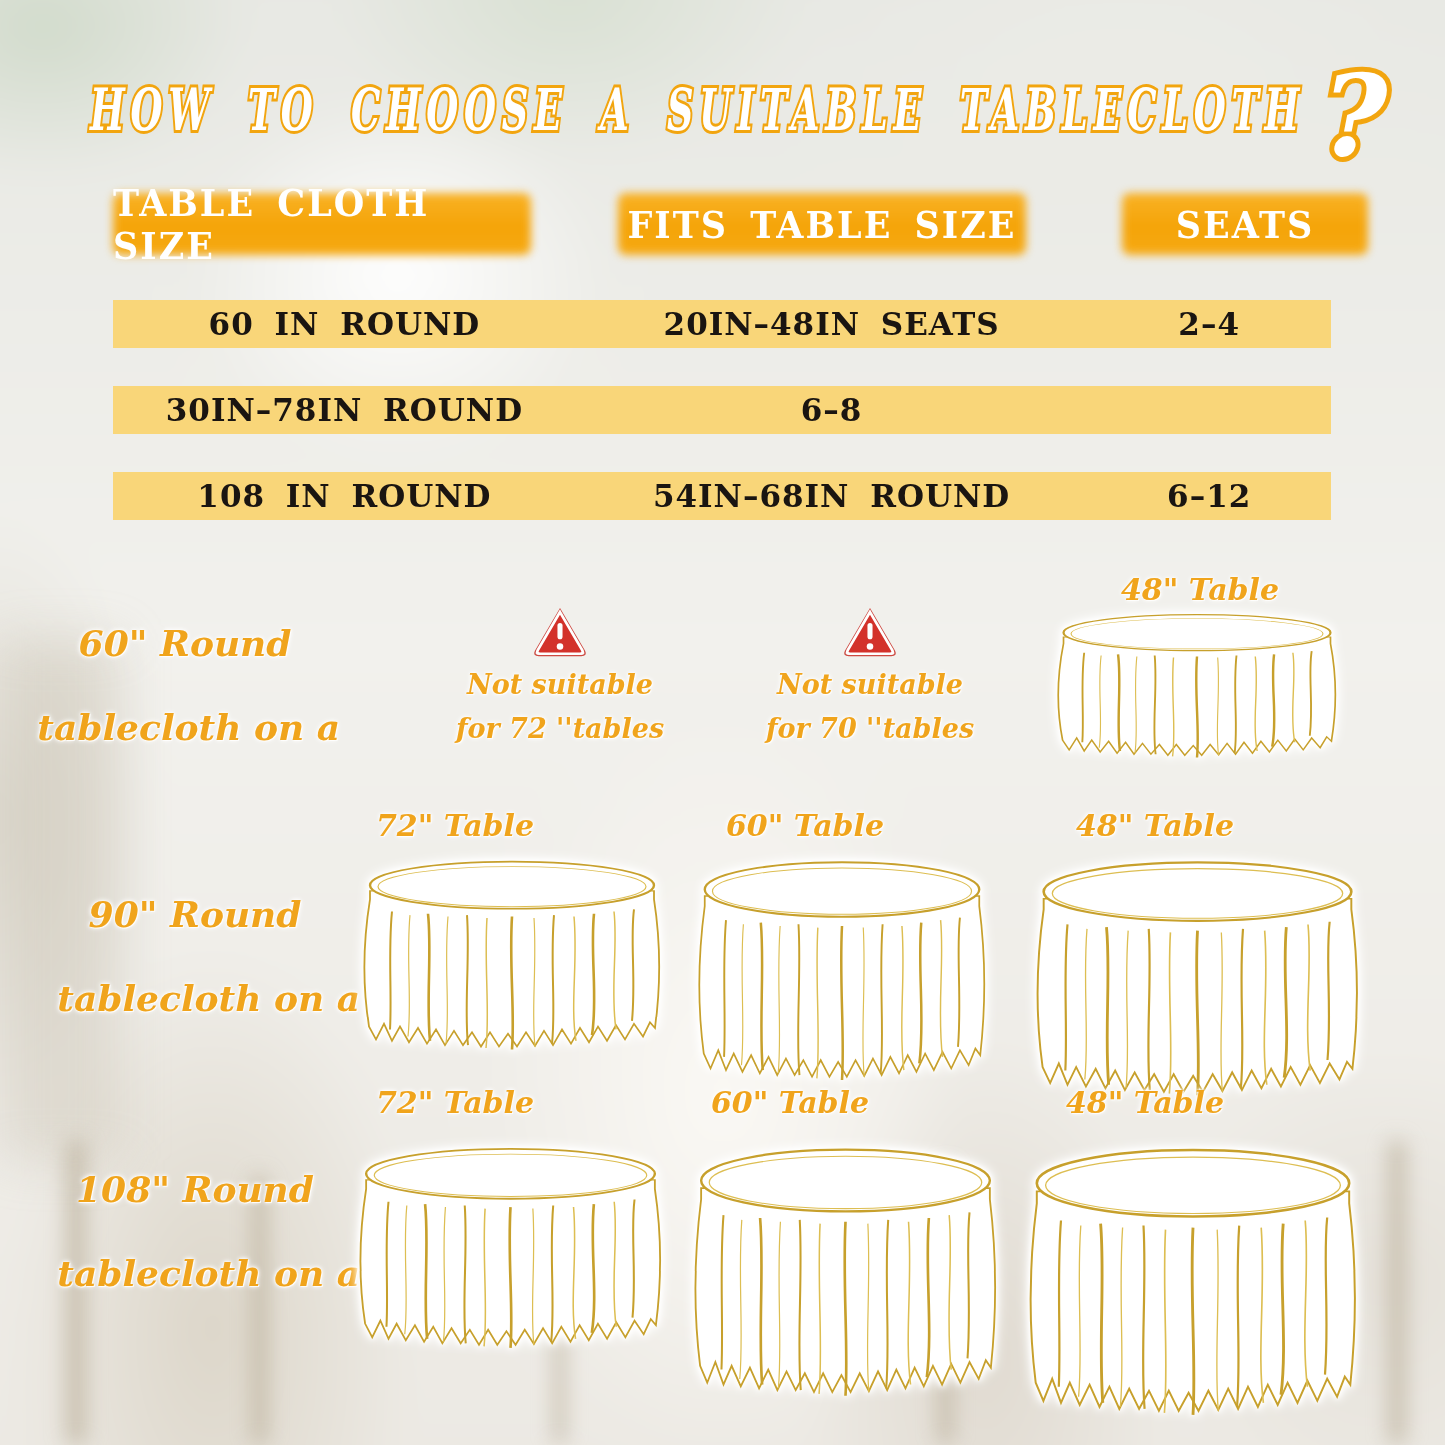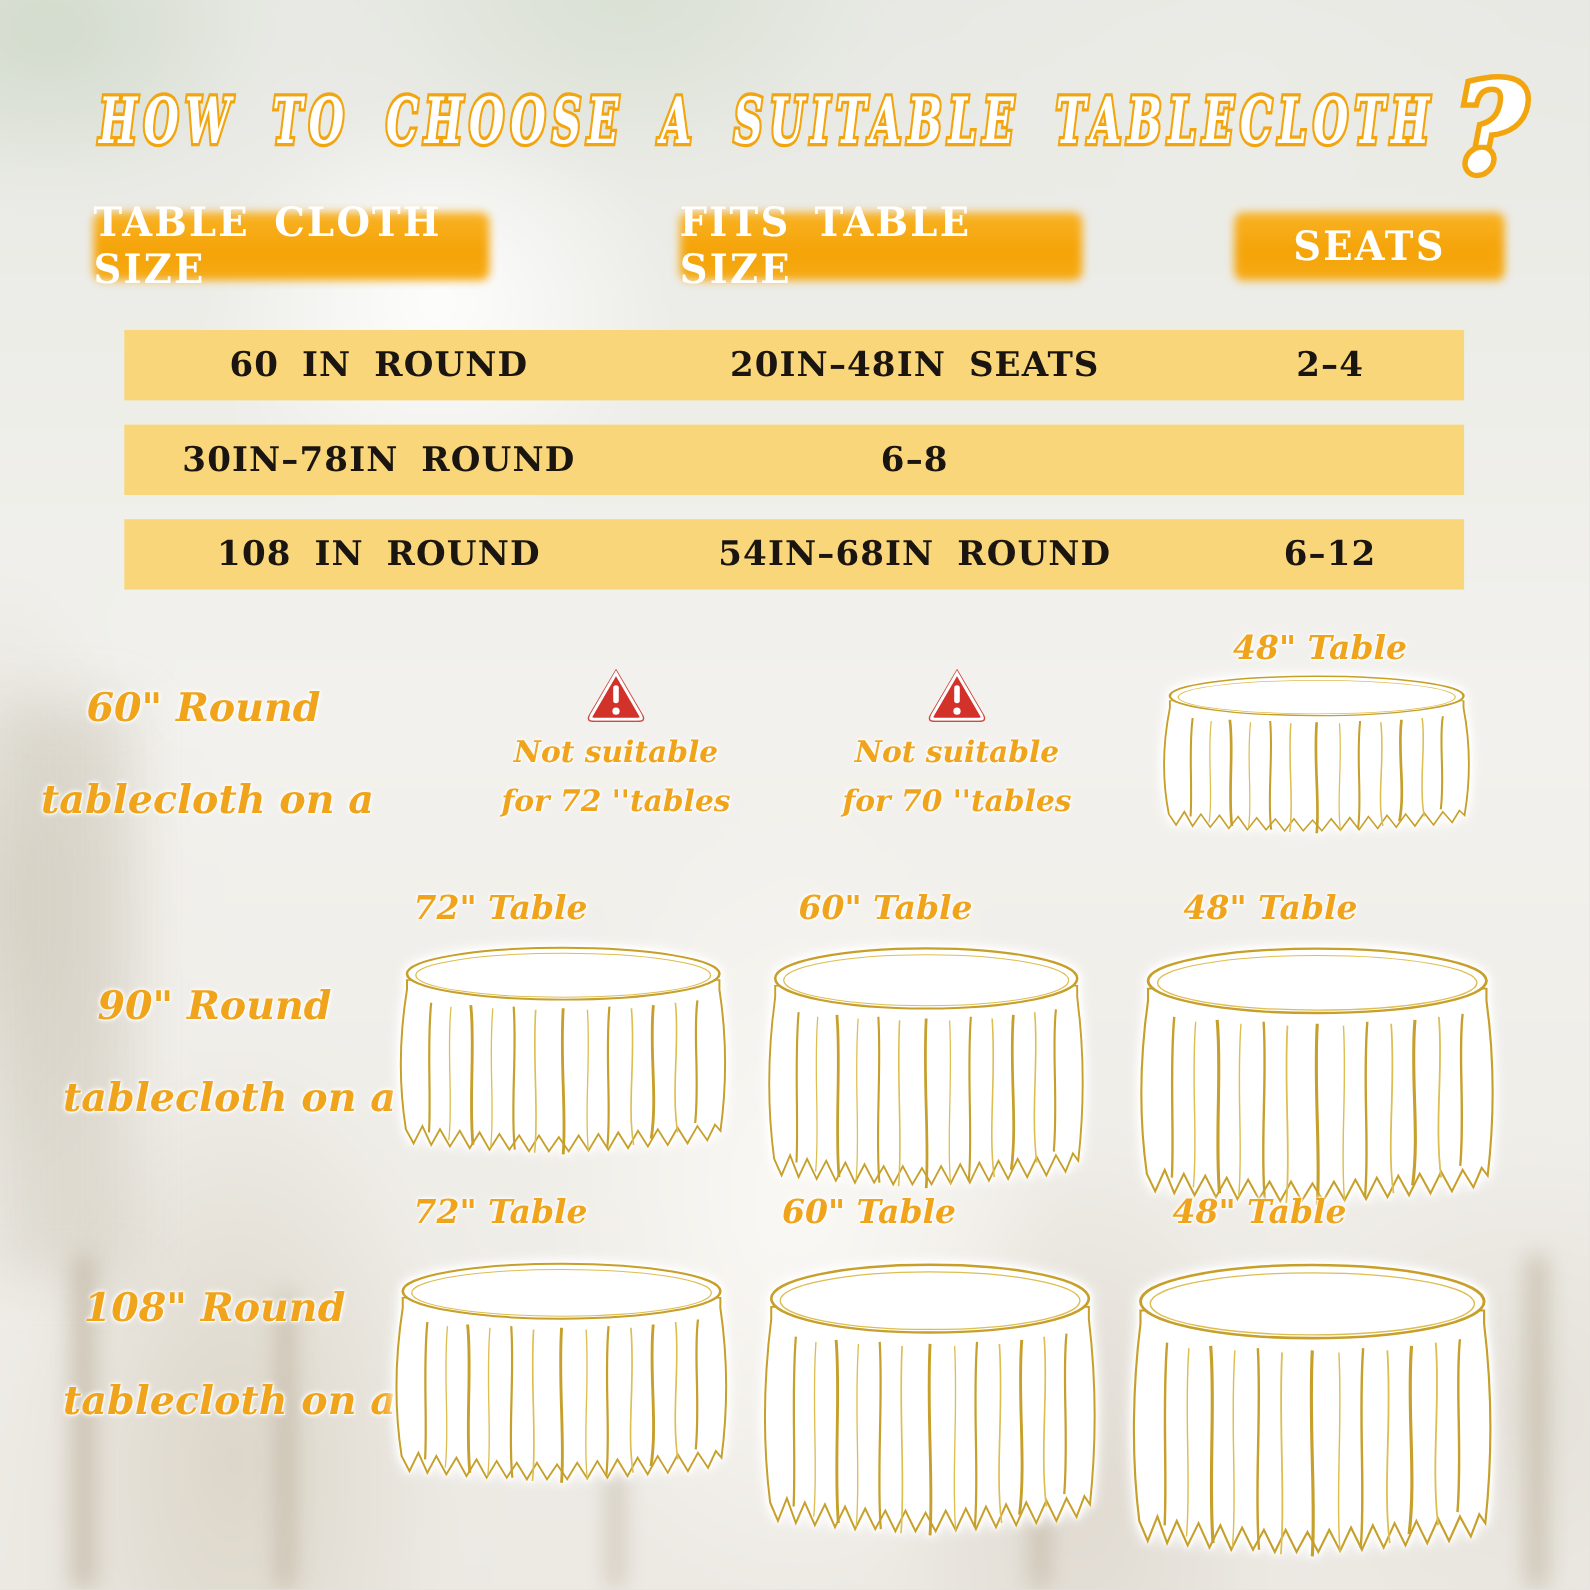--- a/index.html
+++ b/index.html
@@ -24,21 +24,21 @@
   .bg-streak{position:absolute;background:rgba(172,158,132,.5);filter:blur(10px);border-radius:8px;}
 
   
   .hdr{position:absolute;height:62px;display:flex;align-items:center;justify-content:center;}
   .hdr::before{content:"";position:absolute;inset:0;border-radius:8px;
     background:linear-gradient(180deg,#F9B225,#F5A408 55%,#F6AA14);filter:blur(4px);}
   .hdr span{position:relative;color:#fff;font-weight:bold;font-size:35px;
     letter-spacing:2px;word-spacing:8px;transform:scaleY(1.05);}
 
   
-  .trow{position:absolute;left:113px;width:1218px;height:64px;background:#F9D679;
+  .trow{position:absolute;left:113px;width:1218px;height:48px;background:#F9D679;
     display:grid;grid-template-columns:38% 42% 20%;align-items:center;}
   .trow span{color:#1A1511;font-weight:bold;font-size:31px;letter-spacing:1px;
     word-spacing:9px;text-align:center;}
 
   
   .script{color:#F0A41C;font-weight:bold;font-style:italic;
     text-shadow:0 0 2px #fff,0 0 4px #fff,0 0 6px rgba(255,255,255,.95),1px 1px 0 rgba(255,255,255,.8);}
   .sec-label{position:absolute;text-align:center;font-size:36px;}
   .sec-label .l2{margin-top:42px;text-align:right;}
   .tbl-label{position:absolute;text-align:center;font-size:30px;}
@@ -93,24 +93,24 @@
         <circle cx="32" cy="45" r="3.6" fill="#FFFFFF"></circle>
       </g>
     </defs>
   </svg>
 
   <svg width="1445" height="170" style="position:absolute;left:0;top:20px;">
     <text x="90" y="110" textLength="1215" lengthAdjust="spacingAndGlyphs" font-family="DejaVu Serif, Liberation Serif, serif" font-weight="bold" font-style="italic" font-size="58" letter-spacing="9" word-spacing="22" fill="#FFFFFF" stroke="#F2A50F" stroke-width="6" paint-order="stroke">HOW TO CHOOSE A SUITABLE TABLECLOTH</text>
     <text x="1322" y="135" font-family="DejaVu Serif, Liberation Serif, serif" font-weight="bold" font-style="italic" font-size="112" fill="#FFFFFF" stroke="#F2A50F" stroke-width="10" paint-order="stroke">?</text>
   </svg>
 
-  <div class="hdr" style="left:85px;top:193px;width:360px;">
+  <div class="hdr" style="left:113px;top:193px;width:418px;">
     <span>TABLE CLOTH SIZE</span>
   </div>
-  <div class="hdr" style="left:618px;top:193px;width:366px;">
+  <div class="hdr" style="left:618px;top:193px;width:408px;">
     <span>FITS TABLE SIZE</span>
   </div>
   <div class="hdr" style="left:1122px;top:193px;width:246px;">
     <span>SEATS</span>
   </div>
 
   <div class="trow" style="top:300px;">
     <span>60 IN ROUND</span>
     <span>20IN–48IN SEATS</span>
     <span>2–4</span>

